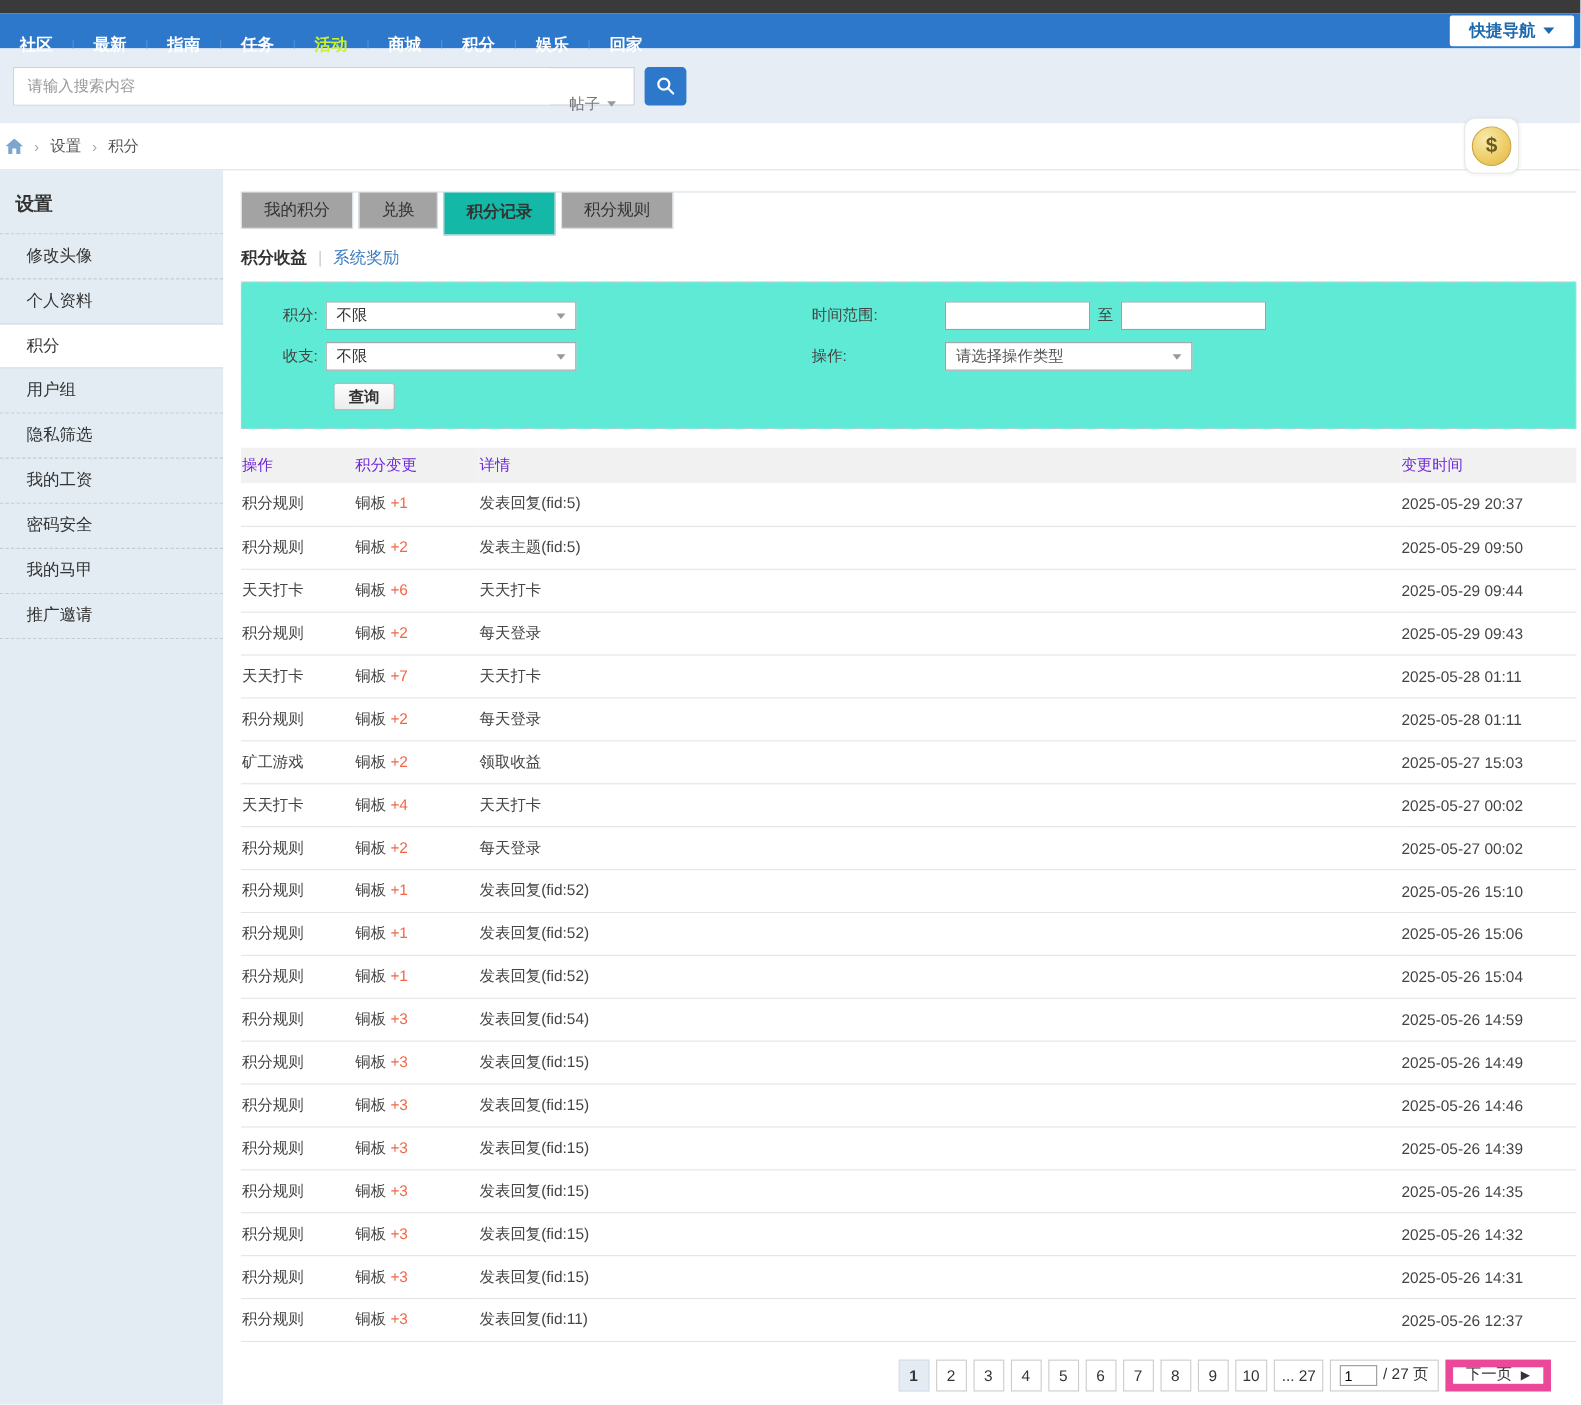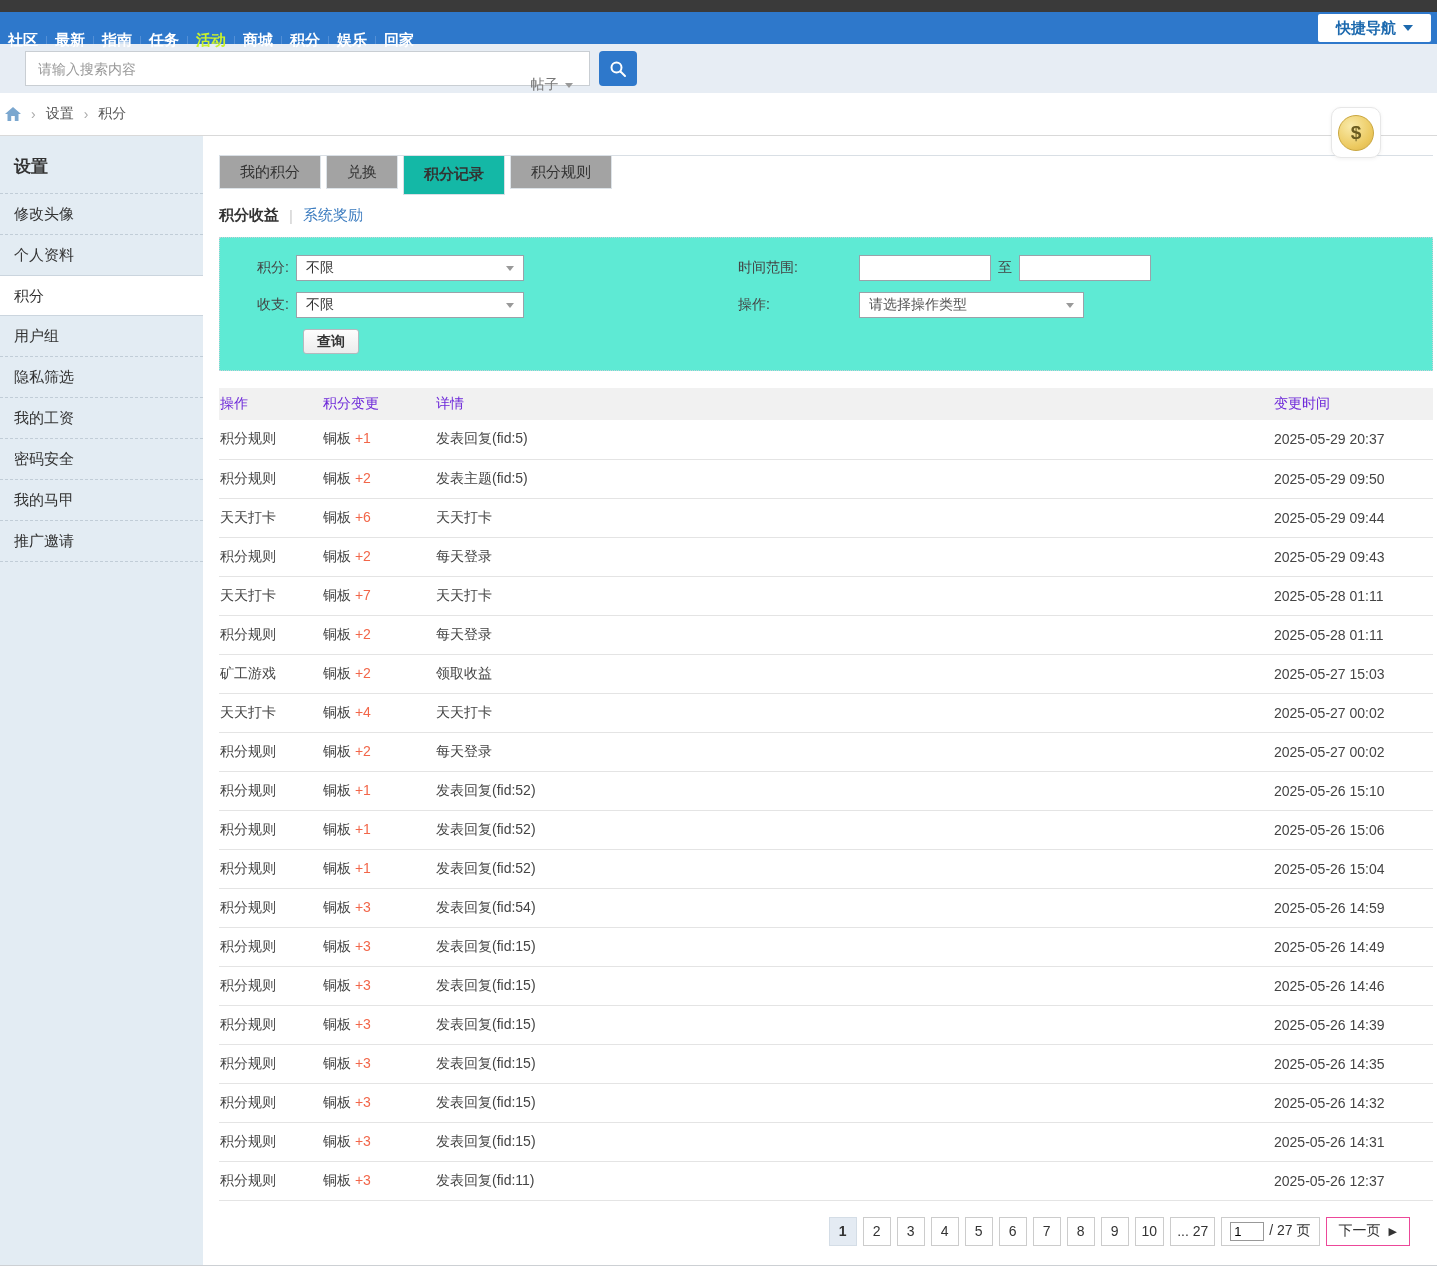--- a/index.html
+++ b/index.html
@@ -5,49 +5,49 @@
   * { margin:0; padding:0; box-sizing:border-box; }
   html,body { background:#fff; }
   body { font-family:"Liberation Sans","DejaVu Sans",sans-serif; width:1437px; }
   .page { width:1437px; height:1277px; position:relative; overflow:hidden; background:#fff; }
 
   
   .top-strip { height:12px; background:#3a3a3a; }
 
   
   .nav { height:32px; background:#2e78cb; display:flex; align-items:stretch; }
-  .nav-item { color:#fff; font-size:15px; font-weight:bold; padding:0 8px; display:flex; align-items:center; cursor:pointer;margin-top:24px; }
+  .nav-item { color:#fff; font-size:15px; font-weight:bold; padding:0 18px; display:flex; align-items:center; cursor:pointer;margin-top:24px; }
   .nav-item + .nav-item { border-left:1px solid #5490d6; }
   .nav-item.active { color:#c9f22c; }
   .quick-nav { margin-left:auto; margin-right:6px; align-self:center; height:28px; background:#fff; color:#1c69ae; font-size:15px; font-weight:bold; display:flex; align-items:center; gap:7px; padding:0 18px; border-radius:2px; cursor:pointer; }
   .caret-down { width:0; height:0; border-left:5px solid transparent; border-right:5px solid transparent; border-top:6px solid #1c69ae; display:inline-block; }
 
   
-  .search-strip { height:49px; background:#e7edf4; display:flex; align-items:center; padding-left:25px; }
+  .search-strip { height:68px; background:#e7edf4; display:flex; align-items:center; padding-left:12px; }
   .search-box { display:flex; height:35px; background:#fff; border:1px solid #c9ced3; }
   .search-input { width:487px; border:none; outline:none; font-size:14px; padding:0 12px; color:#333; font-family:inherit; }
   .search-input::placeholder { color:#999; }
   .search-type { width:76px; border-left:1px solid #0ea5e9; display:flex; align-items:center; justify-content:center; gap:6px; font-size:14px; color:#777; cursor:pointer;margin-top:33px; }
   .caret-sm { width:0; height:0; border-left:4px solid transparent; border-right:4px solid transparent; border-top:5px solid #999; display:inline-block; }
   .search-btn { width:38px; height:35px; margin-left:9px; background:#2e78cb; border:none; border-radius:4px; display:flex; align-items:center; justify-content:center; cursor:pointer; }
 
   
   .crumb-row { height:43px; border-bottom:1px solid #d9d9d9; display:flex; align-items:center; padding-left:5px; font-size:14px; color:#555; }
   .crumb-sep { color:#aaa; margin:0 10px; font-size:14px; }
   .crumb-link { color:#555; cursor:pointer; }
 
   
   .coin-card { position:absolute; left:1331px; top:107px; width:50px; height:51px; background:#fff; border:1px solid #e7e7e7; border-radius:10px; box-shadow:0 1px 4px rgba(0,0,0,0.06); display:flex; align-items:center; justify-content:center; z-index:5; }
   .coin { width:36px; height:36px; border-radius:50%; background:radial-gradient(circle at 35% 30%, #f9eaa9, #ecc95f 65%, #dcb148); border:1px solid #c9a63e; display:flex; align-items:center; justify-content:center; font-size:19px; font-weight:bold; color:#6b5c20; }
 
   
   .main { display:flex; height:1130px; border-bottom:1px solid #cdd0d4; }
   .sidebar { width:203px; background:#e3ecf3; flex:none; }
   .side-title { font-size:17px; font-weight:bold; color:#333; padding:19px 14px 15px; border-bottom:1px dashed #c1cdd7; }
-  .side-item { height:41px; line-height:40px; padding-left:14px; font-size:15px; color:#333; border-bottom:1px dashed #c1cdd7; cursor:pointer; }
+  .side-item { height:41px; line-height:40px; padding-left:24px; font-size:15px; color:#333; border-bottom:1px dashed #c1cdd7; cursor:pointer; }
   .side-item.active { background:#fff; border-top:1px solid #cbd5de; border-bottom:1px solid #cbd5de; margin-top:-1px; }
   .content { flex:1; padding:0 4px 0 16px; background:#fff; min-width:0; }
 
   
   .tabs { position:relative; margin-top:19px; height:40px; display:flex; align-items:flex-start; }
   .tabs::before { content:""; position:absolute; left:0; right:0; top:0; height:1px; background:#d9dfe5; }
   .tab { position:relative; margin-top:1px; height:33px; line-height:32px; padding:0 20px; background:#a3a3a3; border:1px solid #dde3e8; border-top:none; font-size:15px; color:#333; margin-right:5px; cursor:pointer; }
   .tab.active { height:39px; line-height:36px; background:#14b8a6; border:1px solid #d9dfe5; border-top:none; font-weight:bold; }
 
   
@@ -79,21 +79,21 @@
   .col-time { width:160px; text-align:left; padding-right:28px !important; }
   .records td.col-time { color:#444; }
   .chg-val { color:#f26649; }
 
   
   .pager { margin-top:16px; display:flex; justify-content:flex-end; align-items:center; gap:6px; padding-right:23px; font-size:14px; color:#333; }
   .pg { min-width:28px; height:29px; line-height:27px; border:1px solid #ccc; background:#fff; text-align:center; padding:0 6px; cursor:pointer; }
   .pg.current { background:#e4ebf3; border-color:#d4dde6; font-weight:bold; cursor:default; }
   .pg-jump { height:29px; border:1px solid #ccc; display:flex; align-items:center; gap:5px; padding:0 8px; background:#fff; }
   .pg-jump input { width:34px; height:19px; border:1px solid #999; font-size:13px; padding:0 3px; font-family:inherit; }
-  .pg-next { height:29px; border:1px solid #ec4899; background:#fff; display:flex; align-items:center; gap:8px; padding:0 12px; cursor:pointer; }
+  .pg-next { height:29px; border:7px solid #ec4899; background:#fff; display:flex; align-items:center; gap:8px; padding:0 12px; cursor:pointer; }
   .arrow-right { font-size:11px; color:#333; }
 </style>
 </head>
 <body>
 
 <div class="page">
 
   <div class="top-strip"></div>
 
   <div class="nav">

